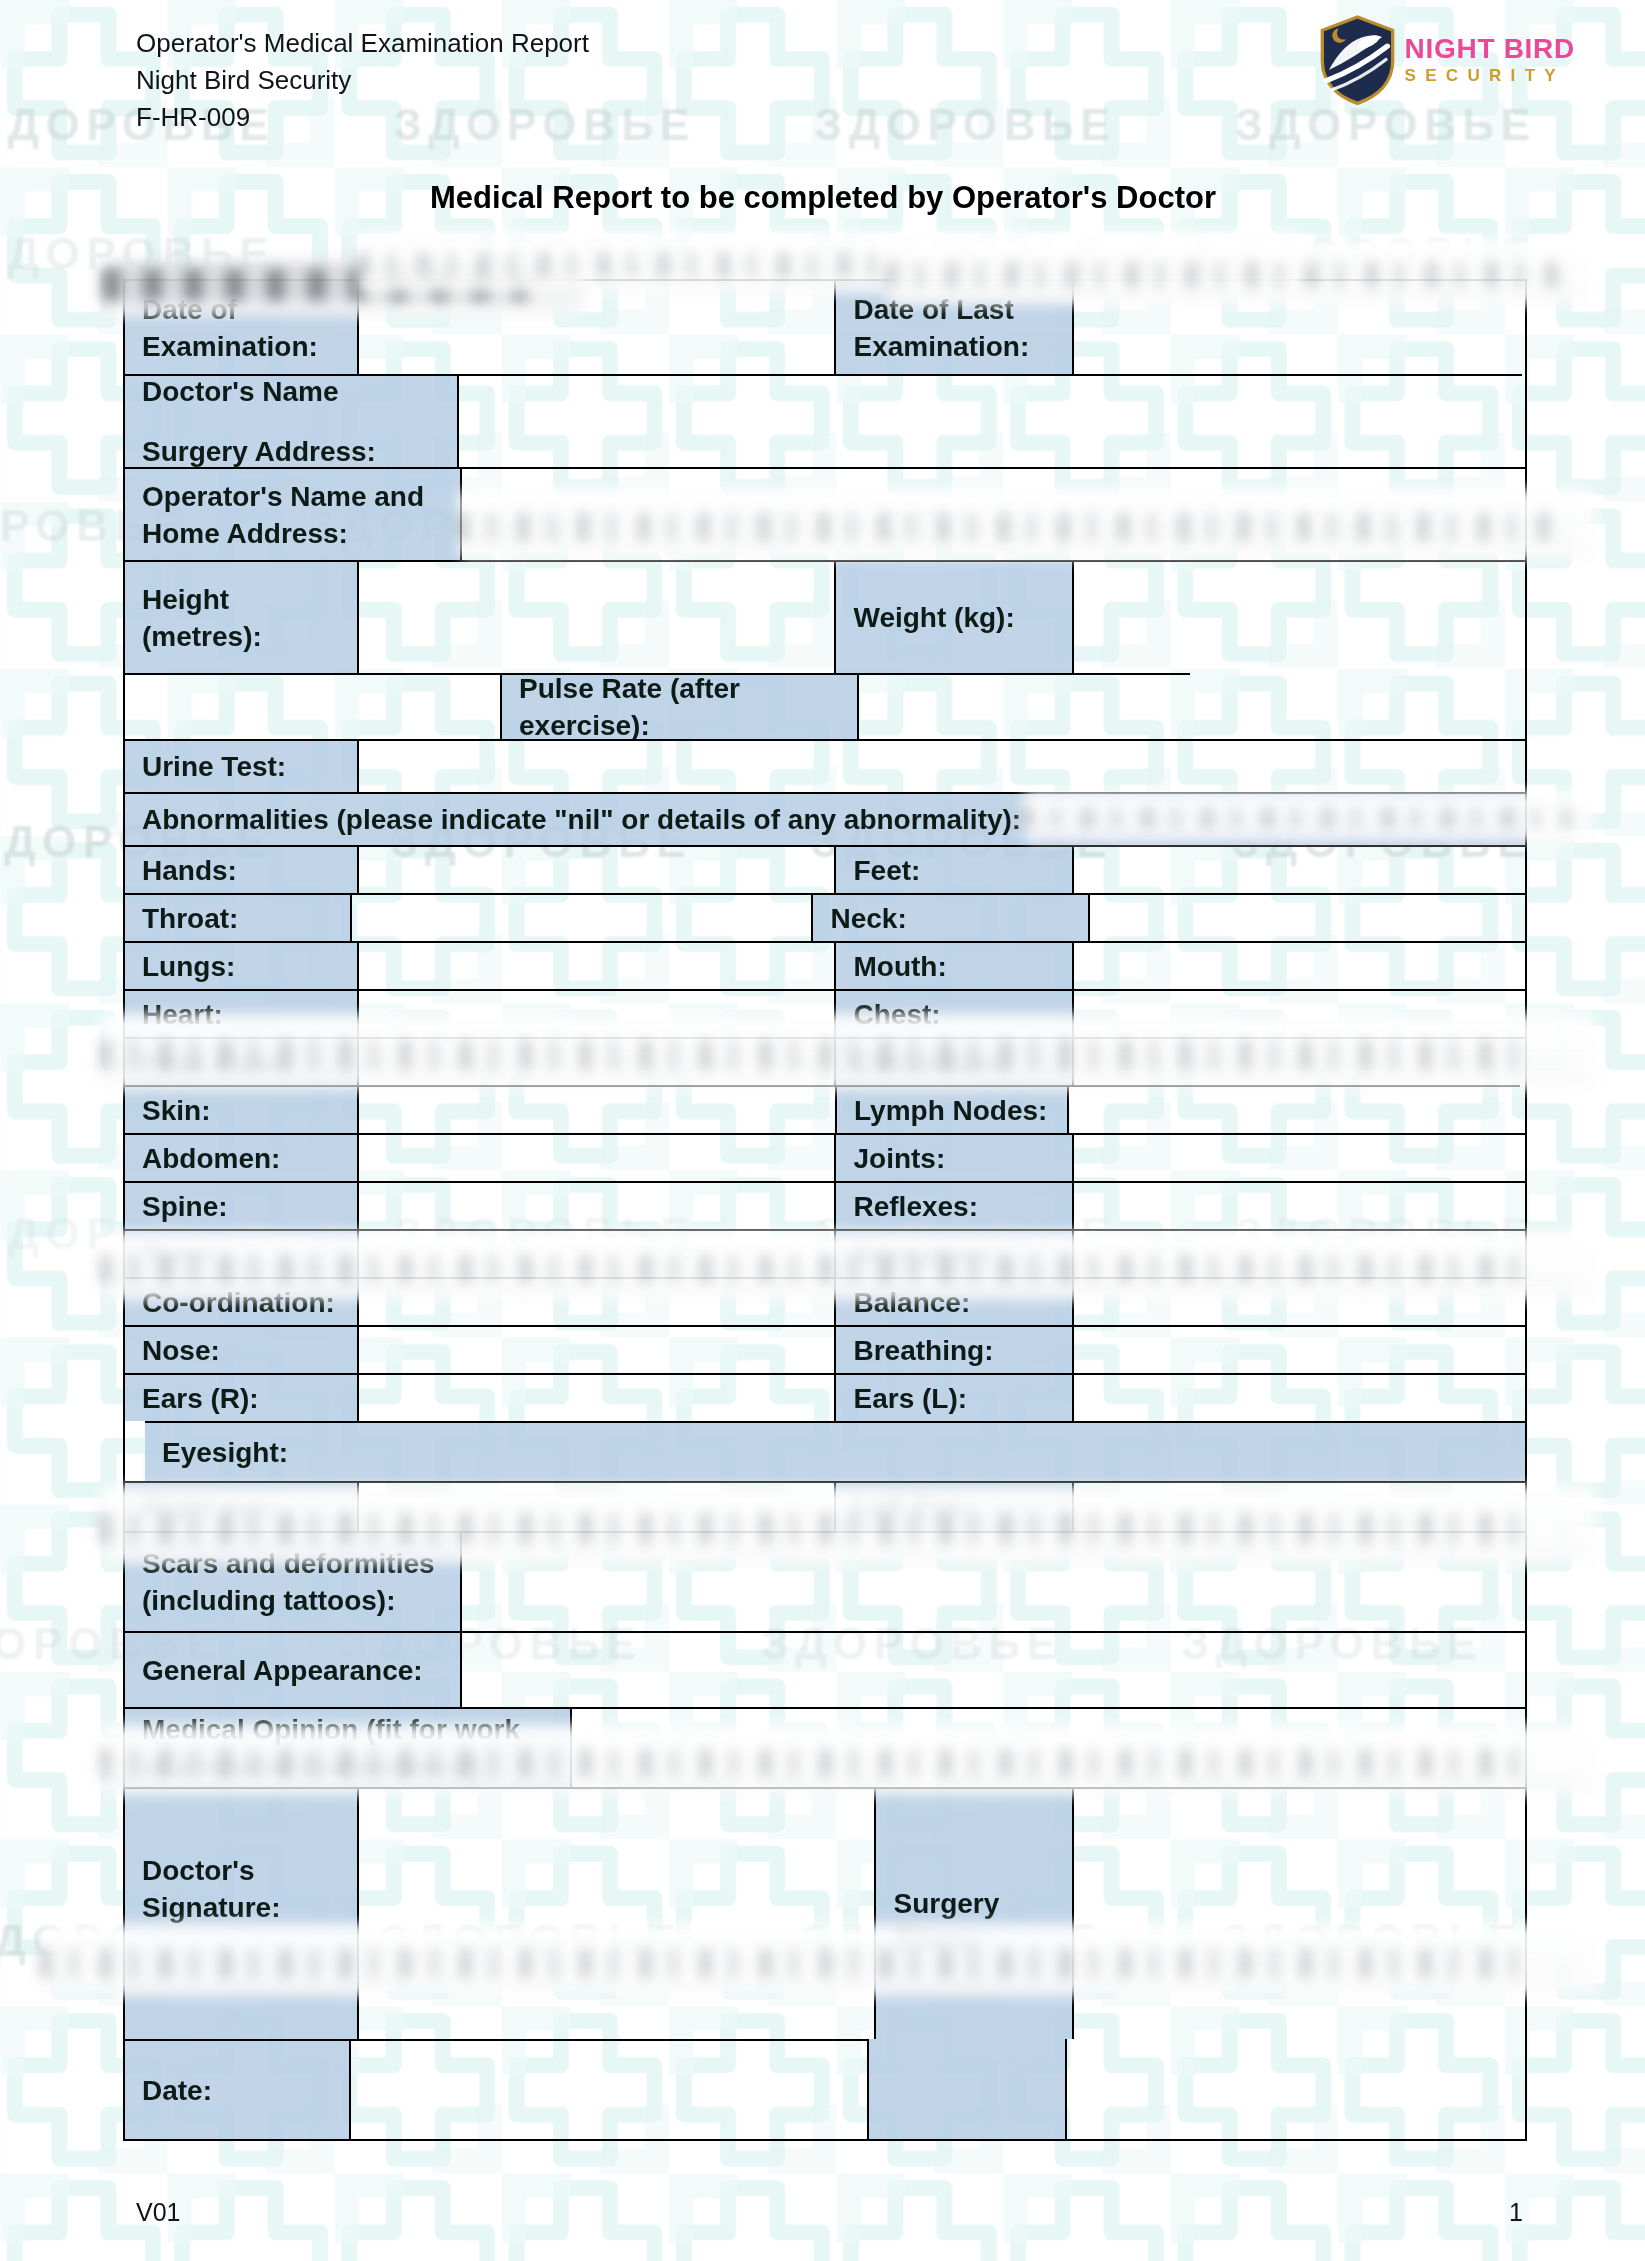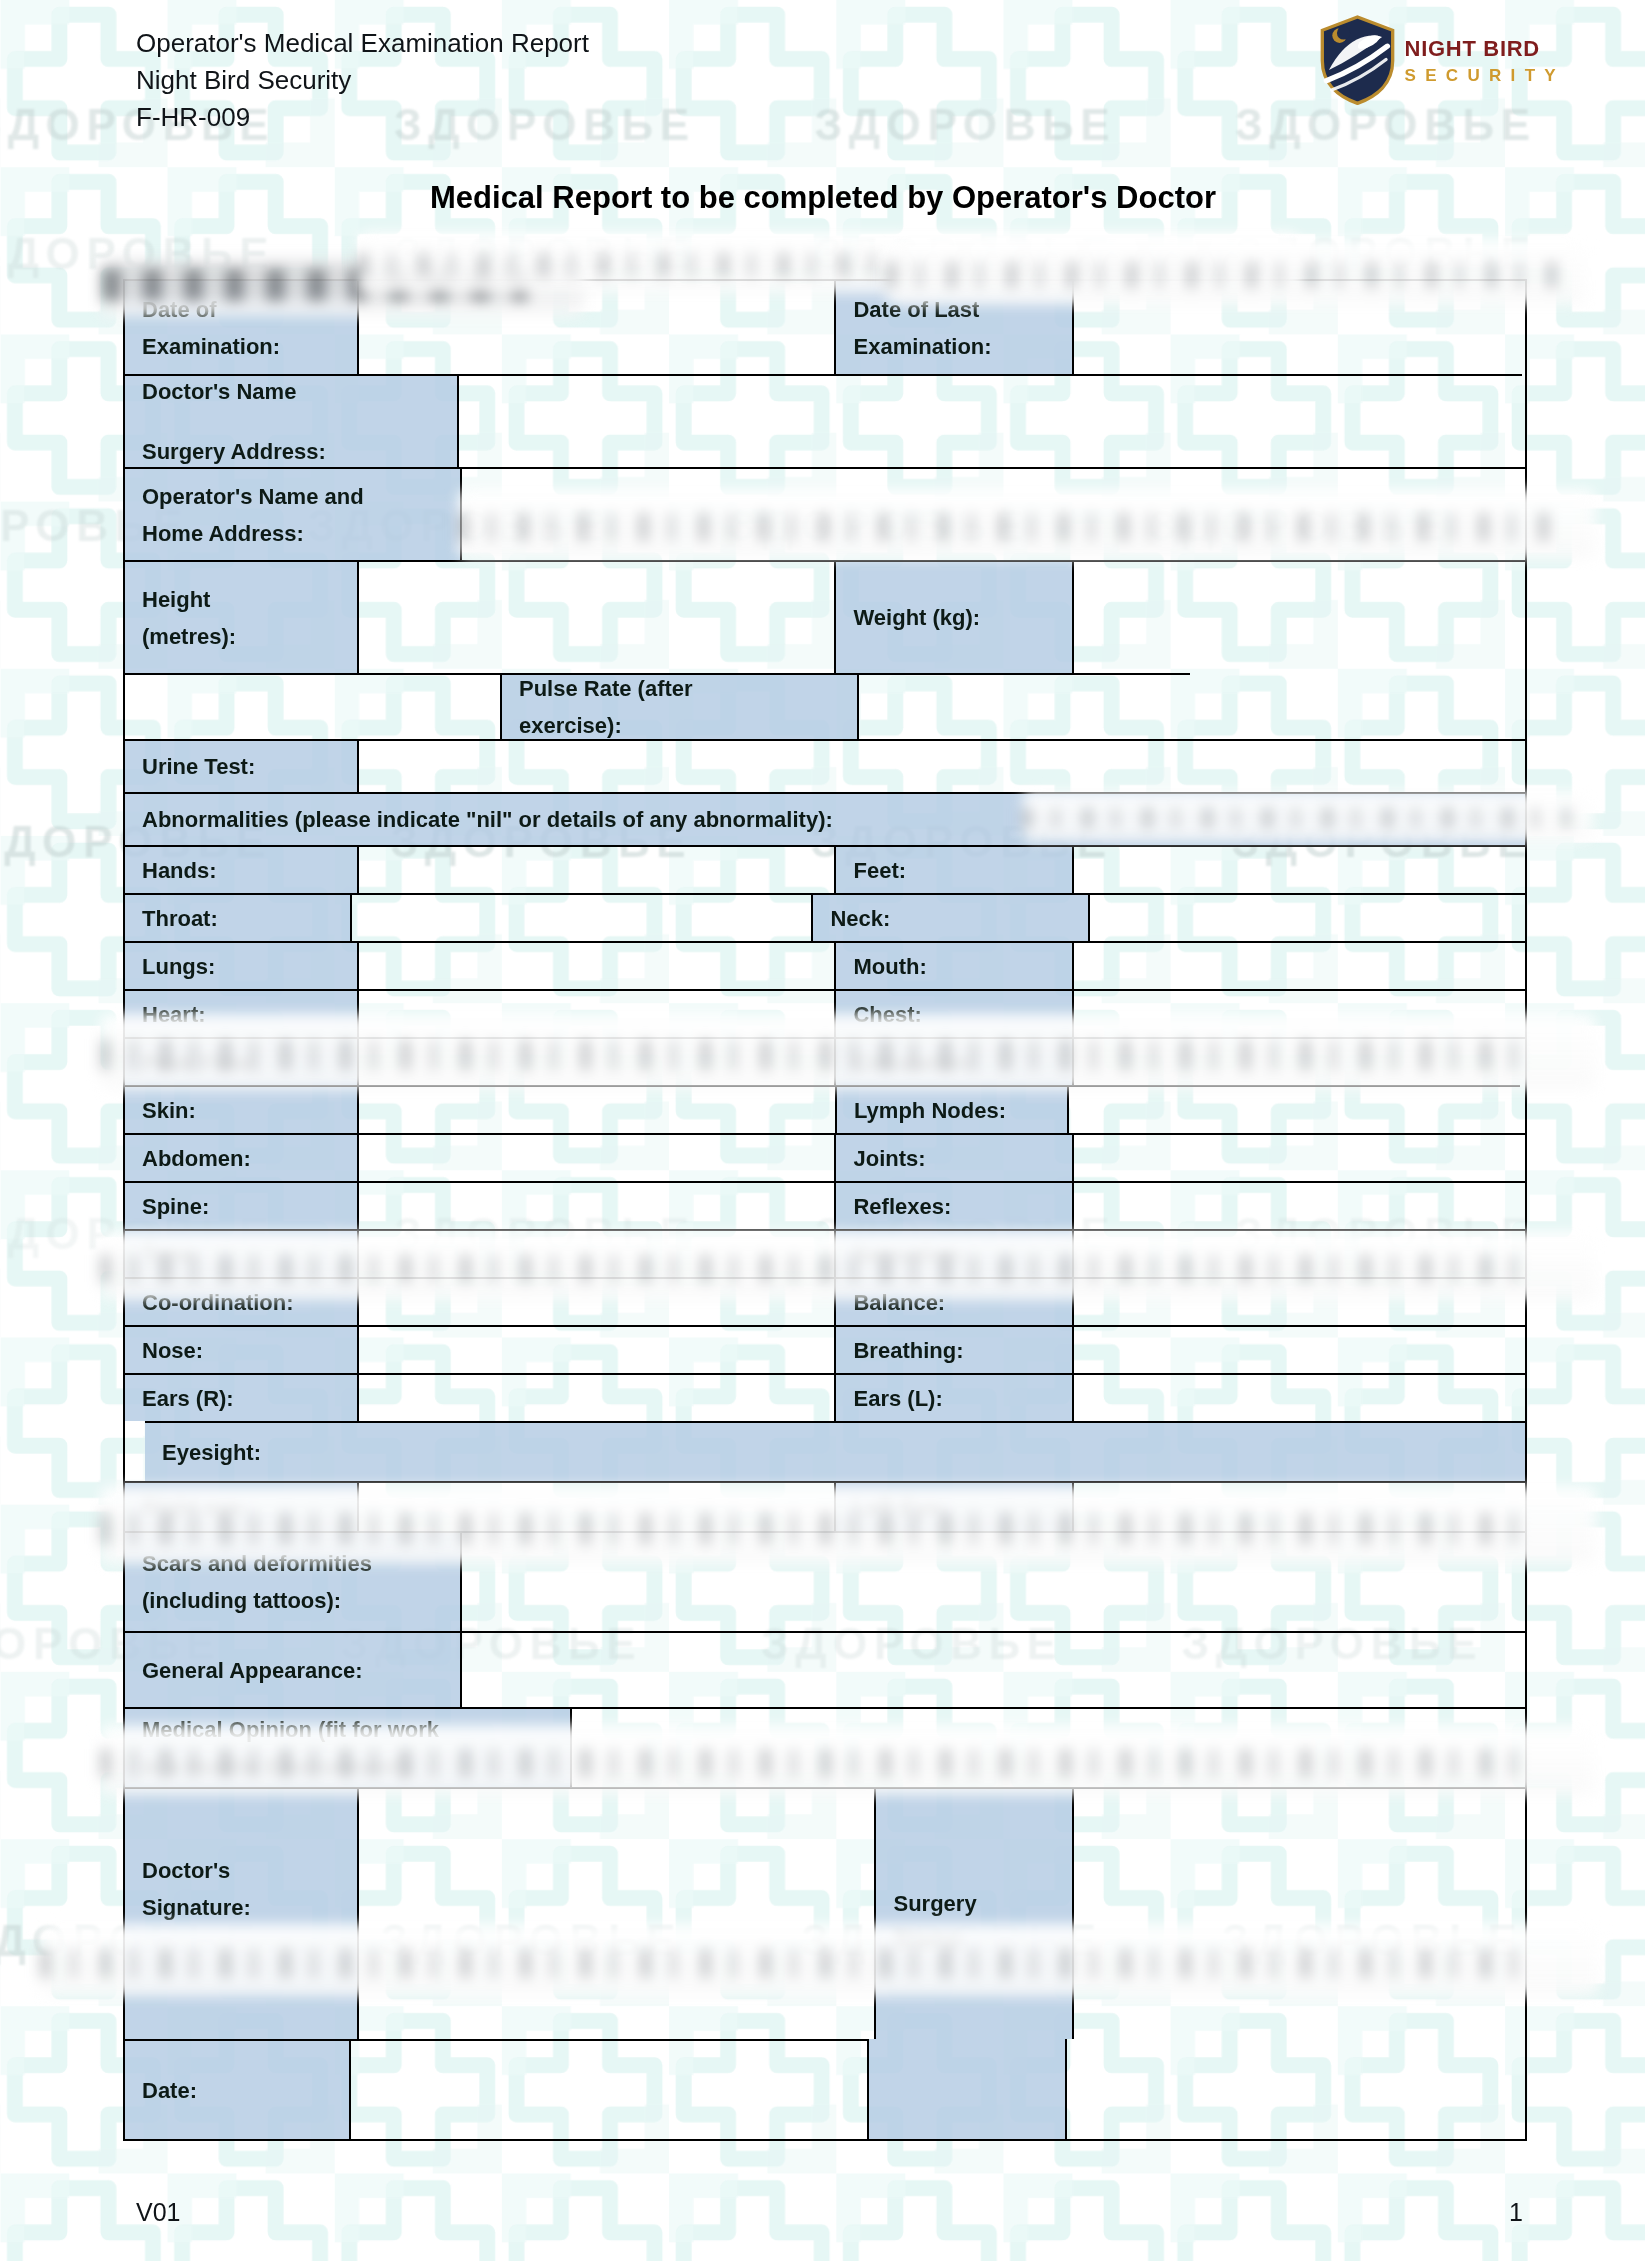--- a/index.html
+++ b/index.html
@@ -17,31 +17,31 @@
     position:absolute;
     font-weight:bold;font-size:44px;
     letter-spacing:6.6px;word-spacing:100px;
     color:#c3d2d1;white-space:nowrap;
     filter:blur(1px);
   }
   
   #header-block{position:absolute;left:136px;top:25px;z-index:1;font-size:26px;line-height:37px;color:#101418;}
   #logo{position:absolute;left:1317px;top:13.3px;z-index:1;display:flex;align-items:center;}
   #logo-text{margin-left:6.6px;}
-  #logo-name{font-size:22px;font-weight:bold;color:#7f1d1d;letter-spacing:0.7px;line-height:33px;}
+  #logo-name{font-size:28px;font-weight:bold;color:#ec4899;letter-spacing:0.7px;line-height:33px;}
   #logo-sub{font-size:17px;font-weight:bold;color:#cf9a2e;letter-spacing:9.3px;line-height:22.6px;}
   #doc-title{position:absolute;left:0;top:180px;width:100%;text-align:center;z-index:1;font-size:31px;font-weight:bold;color:#000;}
   
   #form-table{position:absolute;left:123px;top:279px;width:1400px;border:2px solid #000;z-index:1;}
   .trow{display:flex;}
   .cell{box-sizing:border-box;border-left:2px solid #000;border-top:2px solid #000;display:flex;flex-direction:column;justify-content:center;overflow:hidden;}
   .trow .cell:first-child{border-left:0;}
   .trow:first-child .cell{border-top:0;}
   .cell.no-top{border-top:0;}
-  .lbl{background:rgba(181,203,227,0.83);font-weight:bold;font-size:22px;line-height:37px;padding:4px 5.3px 4px 17px;color:#0d1a16;}
+  .lbl{background:rgba(181,203,227,0.83);font-weight:bold;font-size:28px;line-height:37px;padding:4px 5.3px 4px 17px;color:#0d1a16;}
   .lbl span{display:block;}
   .val{background:transparent;}
   .blurtxt{filter:blur(4.6px);color:#20262b;}
   .sig{justify-content:flex-end;padding-bottom:113px;}
   .stamp{justify-content:flex-start;padding-top:96px;}
   
   .redact{
     position:absolute;z-index:3;border-radius:10.6px;
     filter:blur(6.6px);
     background:

